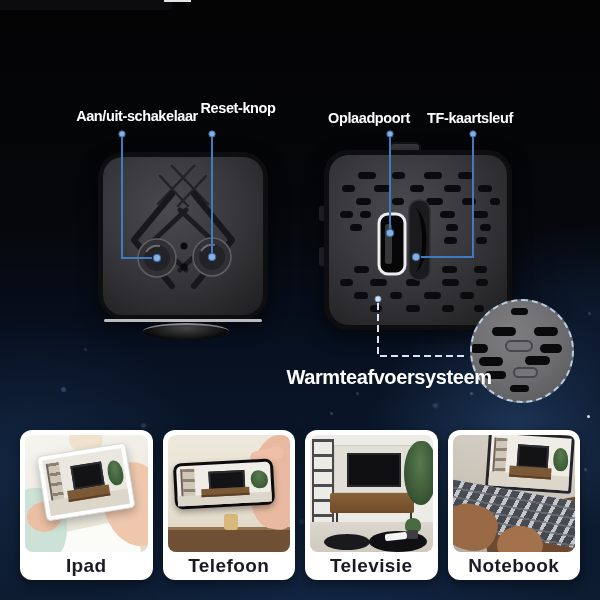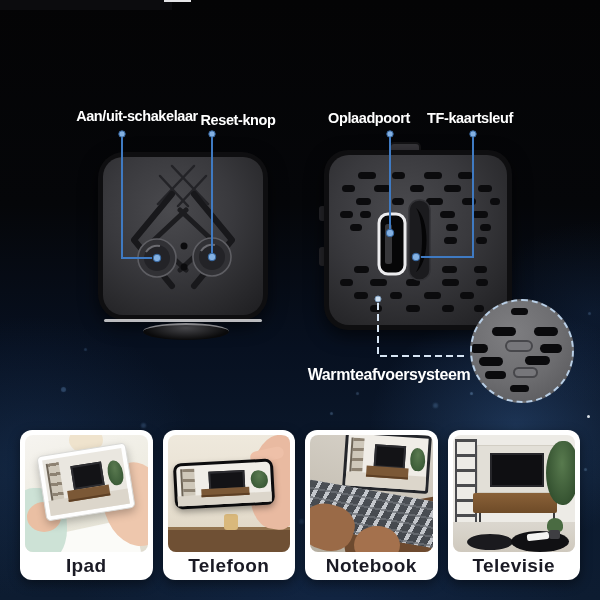--- a/index.html
+++ b/index.html
@@ -23,24 +23,24 @@
       330px 412px 1px 0 rgba(140,185,235,.30), 356px 392px 1px 0 rgba(140,185,235,.25),
       434px 404px 2px 1px rgba(120,170,225,.25), 470px 392px 1px 0 rgba(150,195,240,.35),
       552px 434px 2px 1px rgba(120,170,225,.30), 584px 468px 1px 0 rgba(150,195,240,.30),
       587px 415px 0 0 rgba(240,245,250,.9), 520px 524px 2px 1px rgba(110,160,215,.25),
       84px 348px 1px 0 rgba(120,170,225,.22), 152px 332px 1px 0 rgba(120,170,225,.20),
       588px 312px 1px 0 rgba(130,180,230,.25), 300px 520px 2px 1px rgba(100,150,205,.18);}
   
   .lbl{position:absolute;transform:translateX(-50%);color:#fff;font-weight:700;
        font-size:14.5px;letter-spacing:-0.4px;white-space:nowrap;z-index:40;}
   .lbl-power{left:137px;top:108px;}
-  .lbl-reset{left:238px;top:112px;}
+  .lbl-reset{left:238px;top:100px;}
   .lbl-charge{left:369px;top:110px;}
   .lbl-tf{left:470px;top:110px;}
-  .lbl-heat{left:389px;top:366px;font-size:16px;}
+  .lbl-heat{left:389px;top:366px;font-size:20px;}
   
   .device{position:absolute;z-index:10;border-radius:26px;background:#0e0e10;
           box-shadow:0 6px 18px rgba(0,0,0,.6);}
   .dev1{left:98px;top:152px;width:170px;height:168px;}
   .dev2{left:324px;top:150px;width:188px;height:180px;border-radius:24px;}
   .face{position:absolute;inset:5px;border-radius:20px;
         background:radial-gradient(circle at 42% 34%,#4a4a4e 0%,#39393d 45%,#2a2a2d 75%,#1d1d20 100%);}
   .dev-svg{position:absolute;left:0;top:0;}
   .d2-tab{position:absolute;left:389px;top:142px;width:28px;height:14px;z-index:9;
           background:#37363a;border:2px solid #131315;border-radius:5px 5px 3px 3px;}
@@ -323,50 +323,50 @@
             <div class="rm-tv"></div>
             <div class="rm-console"></div>
             <div class="rm-plant"></div>
           </div>
         </div>
       </div>
       <div class="card-label">Telefoon</div>
     </div>
 
     <div class="card">
+      <div class="photo p4">
+        <div class="ladder"></div>
+        <div class="wallpanel"></div>
+        <div class="tv"></div>
+        <div class="console"></div>
+        <div class="legs"></div>
+        <div class="plant"></div>
+        <div class="floor"></div>
+        <div class="ctable1"></div>
+        <div class="ctable2"></div>
+        <div class="mag"></div>
+        <div class="pplant"></div>
+        <div class="pot"></div>
+      </div>
+      <div class="card-label">Televisie</div>
+    </div>
+
+    <div class="card">
       <div class="photo p3">
         <div class="desk"></div>
         <div class="scr">
           <div class="room">
             <div class="rm-floor"></div>
             <div class="rm-shelf"></div>
             <div class="rm-tv"></div>
             <div class="rm-console"></div>
             <div class="rm-plant"></div>
           </div>
         </div>
         <div class="kbd"></div>
         <div class="handL"></div>
         <div class="handR"></div>
       </div>
       <div class="card-label">Notebook</div>
     </div>
 
-    <div class="card">
-      <div class="photo p4">
-        <div class="ladder"></div>
-        <div class="wallpanel"></div>
-        <div class="tv"></div>
-        <div class="console"></div>
-        <div class="legs"></div>
-        <div class="plant"></div>
-        <div class="floor"></div>
-        <div class="ctable1"></div>
-        <div class="ctable2"></div>
-        <div class="mag"></div>
-        <div class="pplant"></div>
-        <div class="pot"></div>
-      </div>
-      <div class="card-label">Televisie</div>
-    </div>
-
   </div>
 </div>
 
 </body></html>

